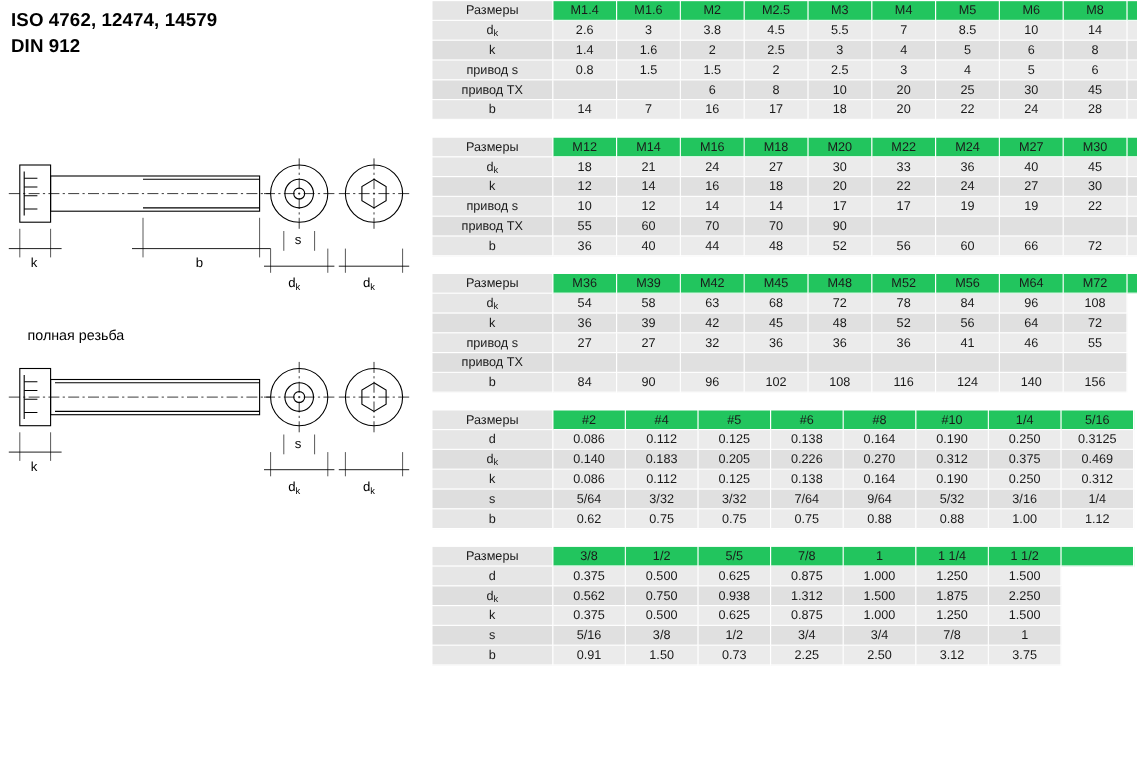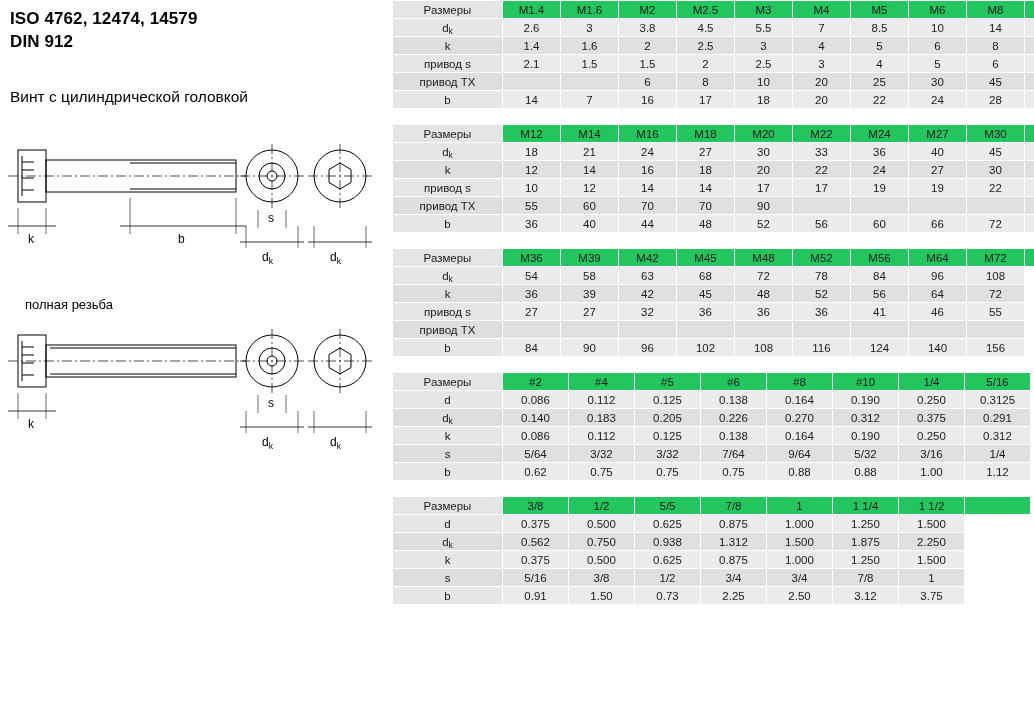--- a/index.html
+++ b/index.html
@@ -115,21 +115,20 @@
 
 <div class="page">
 
   <div class="left-col">
 
     <div class="title">
       <div>ISO 4762, 12474, 14579</div>
       <div>DIN 912</div>
     </div>
 
-    <div class="subtitle">Винт с цилиндрической головкой</div>
 
     <svg class="drawing" style="top:130px; left:0;" width="388" height="150" viewBox="0 0 388 150">
       <g stroke="#000" fill="none" stroke-width="1">
 
         <rect x="18" y="20" width="28" height="52"></rect>
 
         <line x1="22" y1="32" x2="34" y2="32"></line>
         <line x1="22" y1="40" x2="34" y2="40"></line>
         <line x1="22" y1="48" x2="34" y2="48"></line>
         <line x1="22" y1="60" x2="34" y2="60"></line>
@@ -276,21 +275,21 @@
             <td class="val">2.5</td>
             <td class="val">3</td>
             <td class="val">4</td>
             <td class="val">5</td>
             <td class="val">6</td>
             <td class="val">8</td>
             <td class="val">10</td>
           </tr>
           <tr>
             <td class="label">привод s</td>
-            <td class="val">2.1</td>
+            <td class="val">0.8</td>
             <td class="val">1.5</td>
             <td class="val">1.5</td>
             <td class="val">2</td>
             <td class="val">2.5</td>
             <td class="val">3</td>
             <td class="val">4</td>
             <td class="val">5</td>
             <td class="val">6</td>
             <td class="val">8</td>
           </tr>
@@ -555,21 +554,21 @@
           </tr>
           <tr class="alt">
             <td class="label">d<sub>k</sub></td>
             <td class="val">0.140</td>
             <td class="val">0.183</td>
             <td class="val">0.205</td>
             <td class="val">0.226</td>
             <td class="val">0.270</td>
             <td class="val">0.312</td>
             <td class="val">0.375</td>
-            <td class="val">0.291</td>
+            <td class="val">0.469</td>
           </tr>
           <tr>
             <td class="label">k</td>
             <td class="val">0.086</td>
             <td class="val">0.112</td>
             <td class="val">0.125</td>
             <td class="val">0.138</td>
             <td class="val">0.164</td>
             <td class="val">0.190</td>
             <td class="val">0.250</td>

